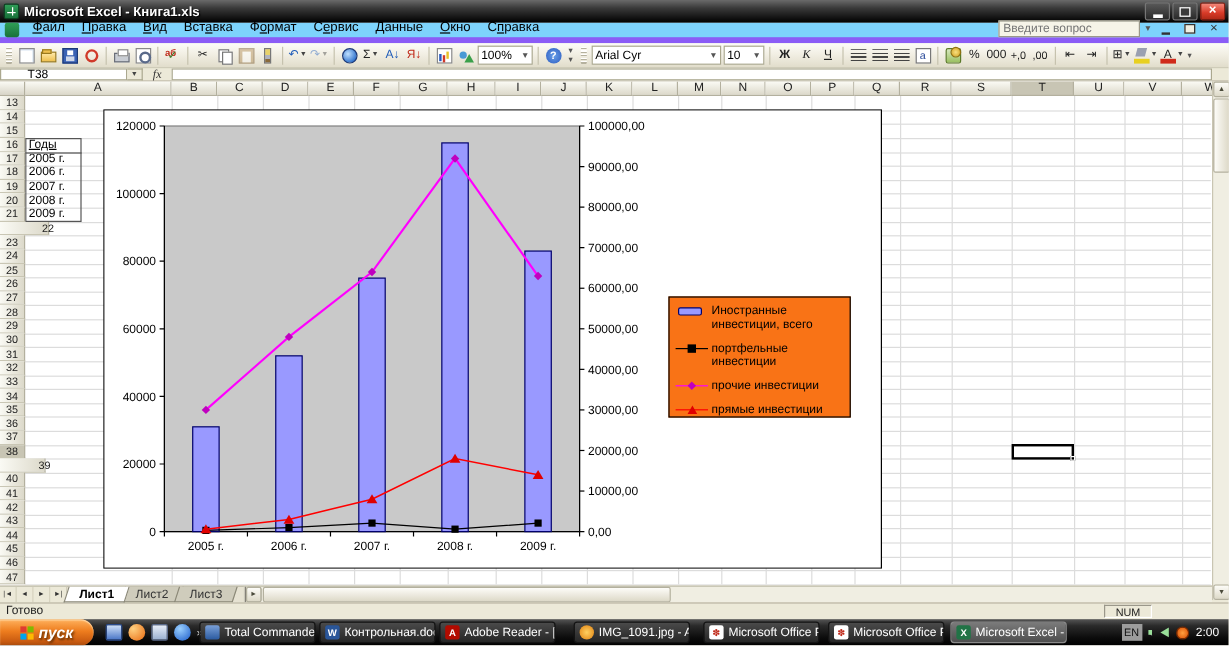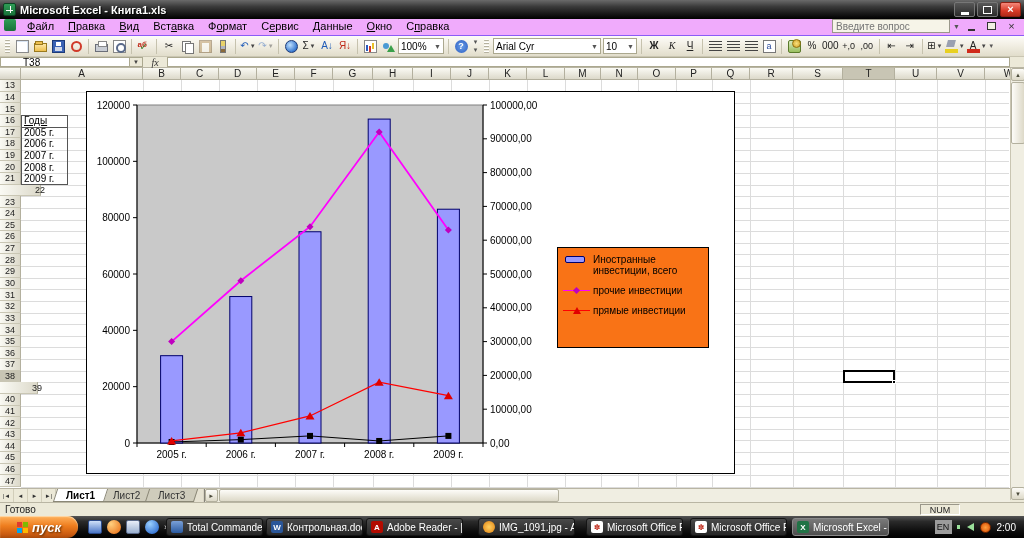--- a/index.html
+++ b/index.html
@@ -22,22 +22,22 @@
   .tb-btn { width:21px; height:15px; border-radius:2px; border:1px solid #777;
     background:linear-gradient(#585858,#2a2a2a); color:#fff; display:flex; align-items:center; justify-content:center;
     font-size:10px; line-height:1; }
   .tb-btn.close { background:linear-gradient(#f5887a,#d83a27 60%,#b02a18); border-color:#8e2012; font-weight:bold; font-size:11px; }
   .g-min { width:8px; height:3px; background:#fff; margin-top:7px; }
   .g-restore { width:9px; height:8px; position:relative; }
   .g-restore::before { content:""; position:absolute; right:0; top:0; width:7px; height:6px; border:1px solid #fff; }
   .g-restore::after { content:""; position:absolute; left:0; bottom:0; width:7px; height:6px; border:1px solid #fff; background:#3a3a3a; }
 
   
-  #menubar { position:absolute; left:0; top:19px; width:1024px; height:17px; background:#f0abfc;
-    border-bottom:1px solid #8b5cf6; display:flex; align-items:flex-start; padding:0 2px; }
+  #menubar { position:absolute; left:0; top:19px; width:1024px; height:17px; background:#7dd3fc;
+    border-bottom:5px solid #8b5cf6; display:flex; align-items:flex-end; padding:0 2px; }
   .appicon-small { width:12px; height:12px; background:linear-gradient(#2f9e57,#19713a); border-radius:2px; margin:0 4px 0 2px; flex:none; }
   .menu-item { padding:1px 7px 2px; color:#000; cursor:default; }
   .menu-item u { text-decoration:underline; }
   #menu-right { margin-left:auto; display:flex; align-items:center; gap:3px; padding-right:2px; }
   #question-box { width:118px; height:14px; border:1px solid #9a988a; background:#f6f4e8; font-size:10px; color:#7a7a6e; padding:0 3px; }
   .mini-dd { font-size:7px; color:#555; }
   .wb-btn { width:17px; height:14px; display:flex; align-items:center; justify-content:center; color:#333; font-size:11px; }
   .wbg-min { width:7px; height:2px; background:#333; margin-top:8px; }
   .wbg-restore { width:9px; height:8px; position:relative; }
   .wbg-restore::before { content:""; position:absolute; right:0; top:0; width:7px; height:6px; border:1px solid #333; }
@@ -91,21 +91,21 @@
   .ic-currency-icon::before { content:""; position:absolute; right:-1px; top:-2px; width:7px; height:7px; background:radial-gradient(#f8e080,#d0a020); border-radius:50%; border:1px solid #907010; }
   .ic-fill-color-icon { border-bottom:4px solid #e8d020; }
   .ic-fill-color-icon::before { content:""; position:absolute; left:2px; top:0; width:8px; height:7px; background:#9aa0b0; transform:skewX(-15deg); }
   .ic-font-color-icon { border-bottom:4px solid #d02a1a; font-size:10px; text-align:center; }
   .tbtn .txt { font-size:9px; letter-spacing:0; }
   #toolbar-options { width:11px; height:18px; display:flex; flex-direction:column; align-items:center; justify-content:center; color:#555; font-size:7px; }
 
   
   #formulabar { position:absolute; left:0; top:57px; width:1024px; height:11px; background:#ece9d8;
     border-bottom:1px solid #b9b5a3; display:flex; align-items:stretch; font-size:10px; }
-  #name-box { width:130px; background:#fff; border:1px solid #aba88f; display:flex; align-items:center; padding:0 4px 0 22px; }
+  #name-box { width:106px; background:#fff; border:1px solid #aba88f; display:flex; align-items:center; padding:0 4px 0 22px; }
   #name-dd { width:13px; background:#ece9d8; border:1px solid #aba88f; border-left:none; display:flex; align-items:center; justify-content:center; font-size:6px; color:#444; }
   #fx-label { width:24px; display:flex; align-items:center; justify-content:center; font-style:italic; font-family:"Liberation Serif","DejaVu Serif",serif; color:#333; }
   #formula-input { flex:1; background:#fff; border:1px solid #aba88f; margin-right:14px; }
 
   
   #sheet-area { position:absolute; left:0; top:68px; width:1010px; height:420px; background:#fff; overflow:hidden; }
   #corner { position:absolute; left:0; top:0; width:21px; height:12px; background:linear-gradient(#fafaf4,#d8d5c8); border:1px solid #b3b09e; border-top:none; border-left:none; }
   .col-h { position:absolute; top:0; height:12px; background:linear-gradient(#fafaf4,#dcd9ca); border-right:1px solid #b3b09e; border-bottom:1px solid #b3b09e;
     display:flex; align-items:center; justify-content:center; font-size:10px; color:#222; }
   .col-h.sel, .row-h.sel { background:#c8c5b4; }
@@ -615,20 +615,28 @@
         </svg>
       <div id="legend">
           <div class="lg-entry">
             <span class="lg-sw">
               <span class="sw-bar"></span>
             </span>
             <span>Иностранные инвестиции, всего</span>
           </div>
           <div class="lg-entry">
             <span class="lg-sw">
+              <span class="sw-line" style="border-top-color: rgb(0, 0, 0);">
+                <span class="mk mk-square" style="background: rgb(0, 0, 0);"></span>
+              </span>
+            </span>
+            <span>портфельные инвестиции</span>
+          </div>
+          <div class="lg-entry">
+            <span class="lg-sw">
               <span class="sw-line" style="border-top-color: rgb(255, 0, 255);">
                 <span class="mk mk-diamond" style="background: rgb(191, 0, 191);"></span>
               </span>
             </span>
             <span>прочие инвестиции</span>
           </div>
           <div class="lg-entry">
             <span class="lg-sw">
               <span class="sw-line" style="border-top-color: rgb(255, 0, 0);">
                 <span class="mk mk-triangle"></span>

